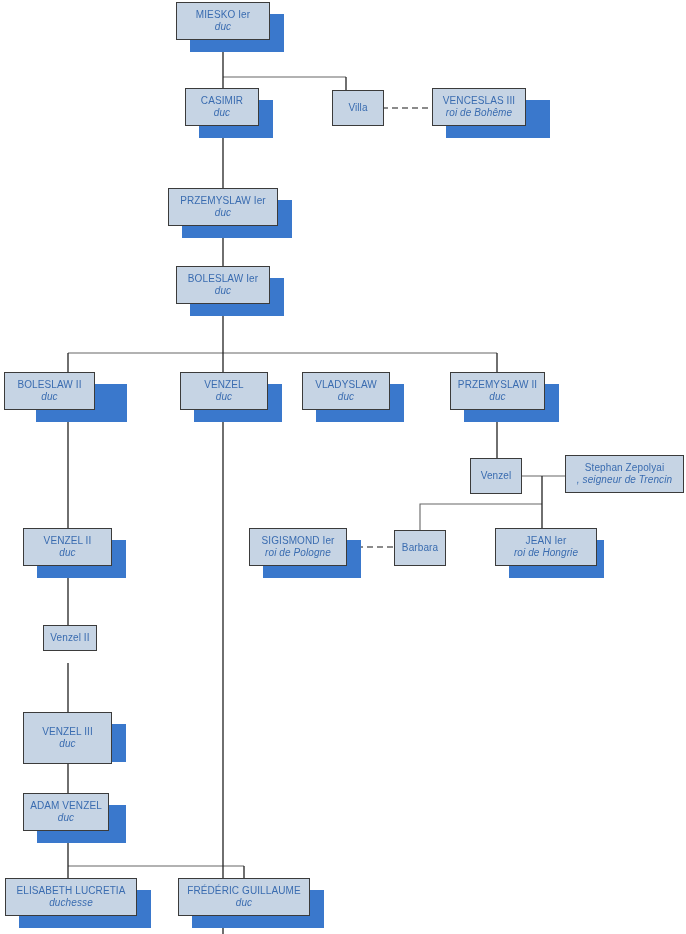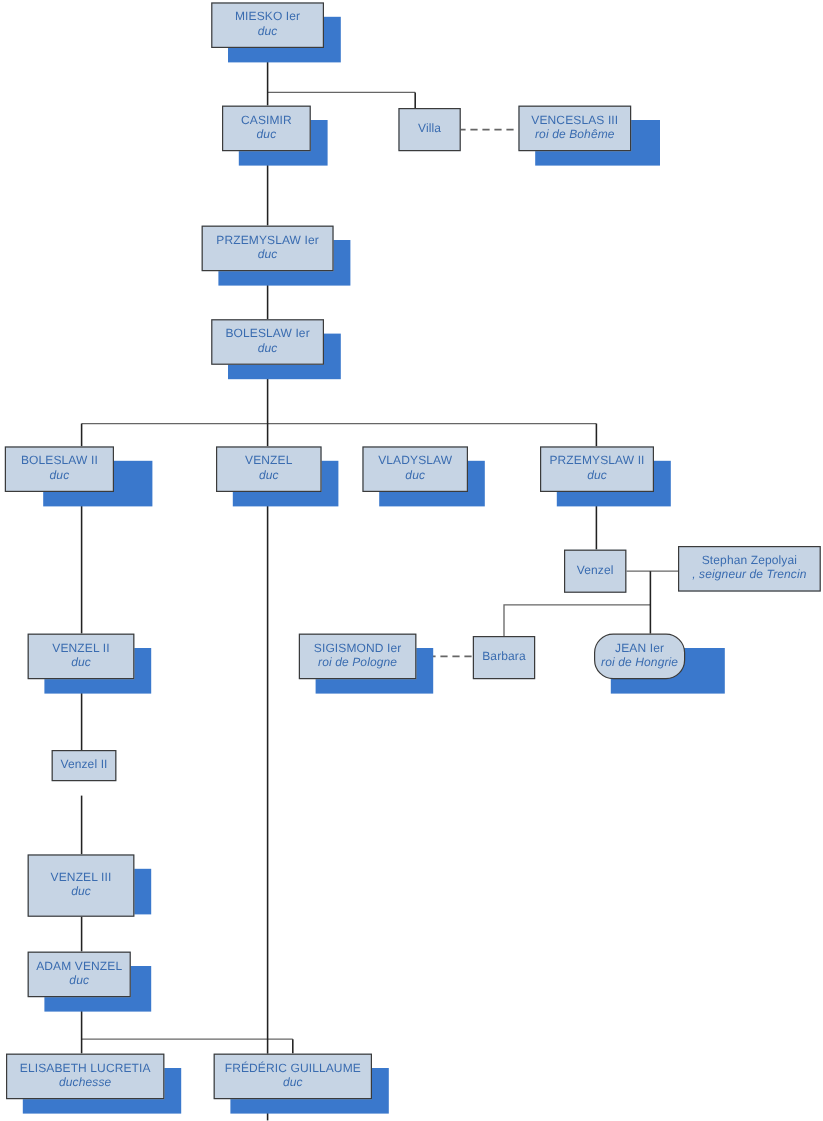--- a/index.html
+++ b/index.html
@@ -139,21 +139,21 @@
       </div>
       <div class="shadow" style="left: 263px; top: 540px; width: 98px; height: 38px;"></div>
       <div class="node" style="left: 249px; top: 528px; width: 98px; height: 38px;">
         <span class="l1">SIGISMOND Ier</span>
         <span class="l2">roi de Pologne</span>
       </div>
       <div class="node" style="left: 394px; top: 530px; width: 52px; height: 36px;">
         <span class="l1">Barbara</span>
       </div>
       <div class="shadow" style="left: 509px; top: 540px; width: 95px; height: 38px;"></div>
-      <div class="node" style="left: 495px; top: 528px; width: 76px; height: 38px; border-radius: 16px;">
+      <div class="node" style="left: 495px; top: 528px; width: 102px; height: 38px;">
         <span class="l1">JEAN Ier</span>
         <span class="l2">roi de Hongrie</span>
       </div>
       <div class="shadow" style="left: 37px; top: 540px; width: 89px; height: 38px;"></div>
       <div class="node" style="left: 23px; top: 528px; width: 89px; height: 38px;">
         <span class="l1">VENZEL II</span>
         <span class="l2">duc</span>
       </div>
       <div class="node" style="left: 43px; top: 625px; width: 54px; height: 26px;">
         <span class="l1">Venzel II</span>

